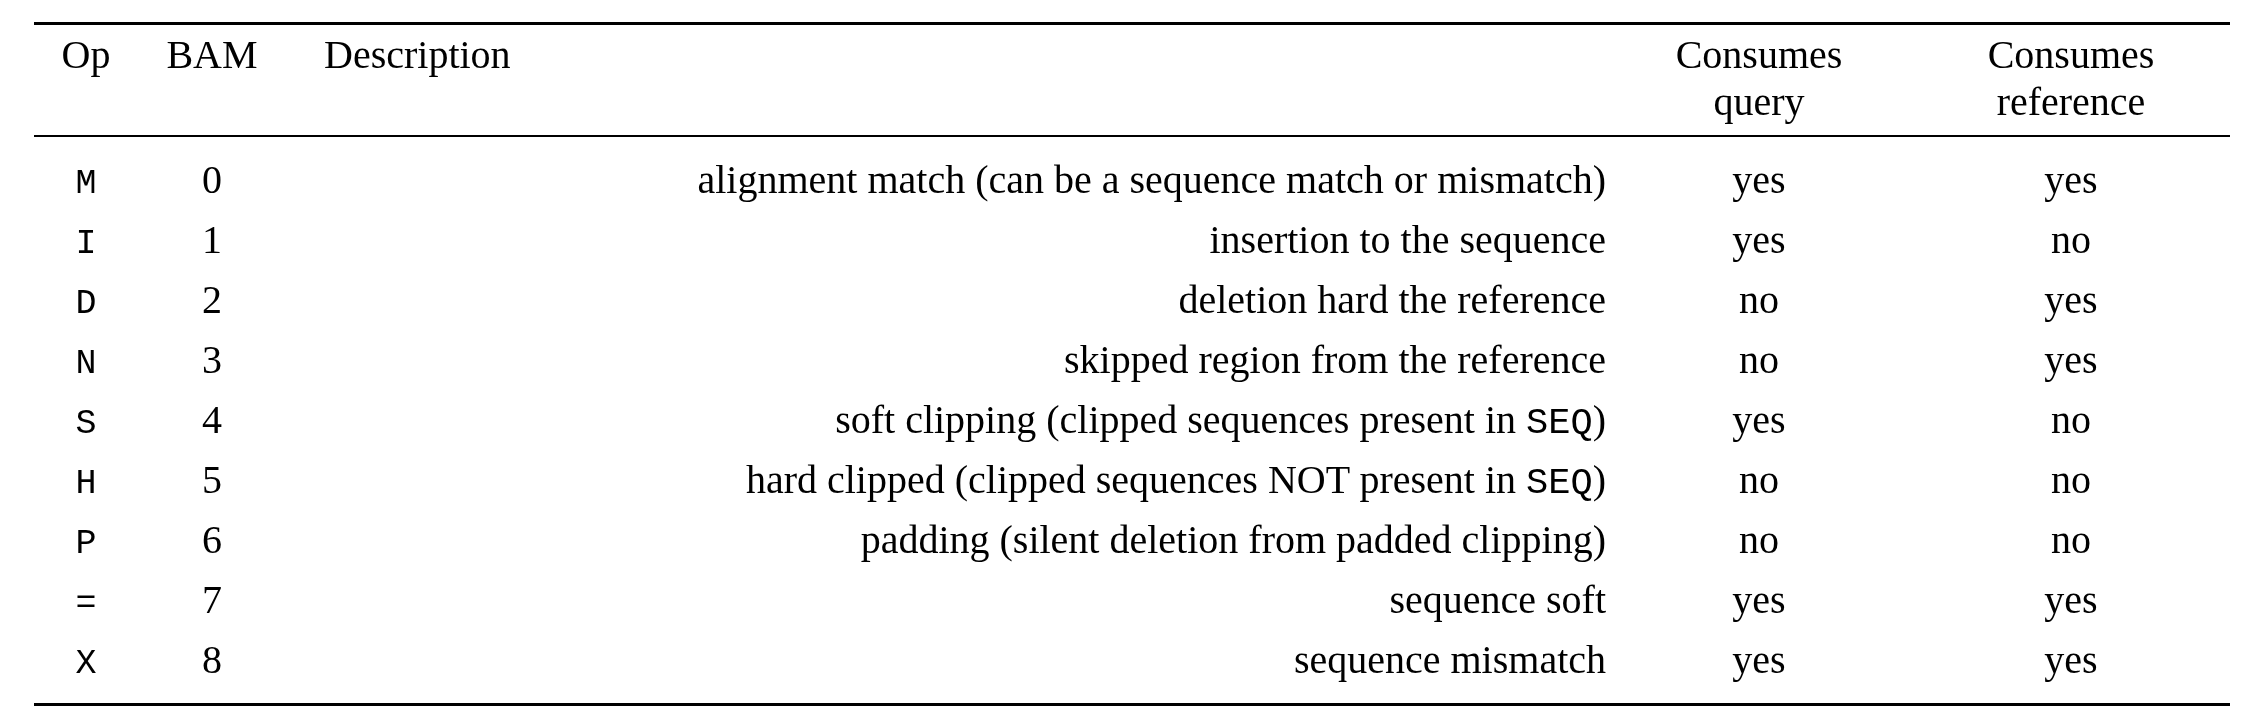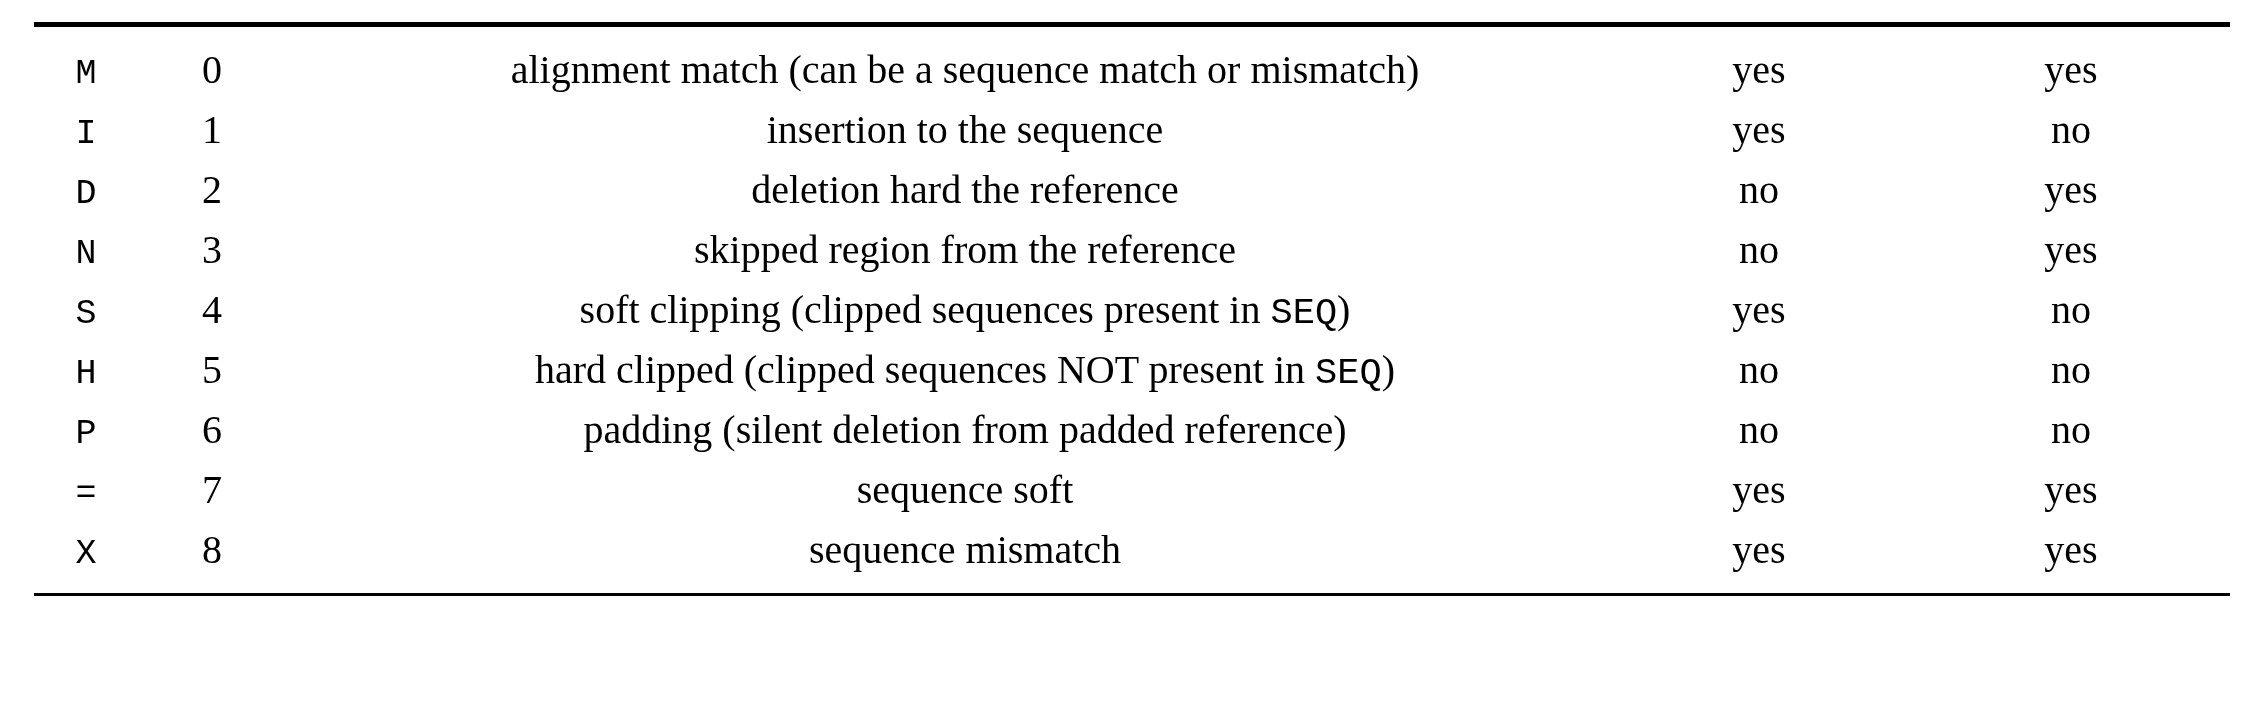--- a/index.html
+++ b/index.html
@@ -66,21 +66,21 @@
     padding: 9px 0 9px 0;
     vertical-align: baseline;
   }
 
   td.cell-op {
     text-align: center;
     font-family: "Liberation Mono", "DejaVu Sans Mono", monospace;
     font-size: 35px;
   }
   td.cell-bam  { text-align: center; }
-  td.cell-desc { text-align: center; padding-left: 38px; }
+  td.cell-desc { text-align: right; padding-left: 38px; }
   td.cell-cq   { text-align: center; }
   td.cell-cr   { text-align: center; }
 
   .hdr-line { display: block; }
 
   
   .sf {
     font-family: Liberation Mono, monospace;
     font-size: 37px;
   }
@@ -95,20 +95,33 @@
       <col style="width:148px">
       <col style="width:1320px">
       <col style="width:306px">
       <col style="width:318px">
     </colgroup>
 
     <thead>
       <tr class="rule-top">
         <td colspan="5"></td>
       </tr>
+      <tr>
+        <th class="col-op">Op</th>
+        <th class="col-bam">BAM</th>
+        <th class="col-desc">Description</th>
+        <th class="col-cq">
+          <span class="hdr-line">Consumes</span>
+          <span class="hdr-line">query</span>
+        </th>
+        <th class="col-cr">
+          <span class="hdr-line">Consumes</span>
+          <span class="hdr-line">reference</span>
+        </th>
+      </tr>
       <tr class="rule-mid">
         <td colspan="5"></td>
       </tr>
       <tr class="rule-spacer-top">
         <td colspan="5"></td>
       </tr>
     </thead>
 
     <tbody id="table-body">
         <tr>
@@ -149,21 +162,21 @@
         <tr>
           <td class="cell-op">H</td>
           <td class="cell-bam">5</td>
           <td class="cell-desc"><span>hard clipped (clipped sequences NOT present in </span><span class="sf">SEQ</span><span>)</span></td>
           <td class="cell-cq">no</td>
           <td class="cell-cr">no</td>
         </tr>
         <tr>
           <td class="cell-op">P</td>
           <td class="cell-bam">6</td>
-          <td class="cell-desc">padding (silent deletion from padded reference)</td>
+          <td class="cell-desc">padding (silent deletion from padded clipping)</td>
           <td class="cell-cq">no</td>
           <td class="cell-cr">no</td>
         </tr>
         <tr>
           <td class="cell-op">=</td>
           <td class="cell-bam">7</td>
           <td class="cell-desc">sequence soft</td>
           <td class="cell-cq">yes</td>
           <td class="cell-cr">yes</td>
         </tr>

